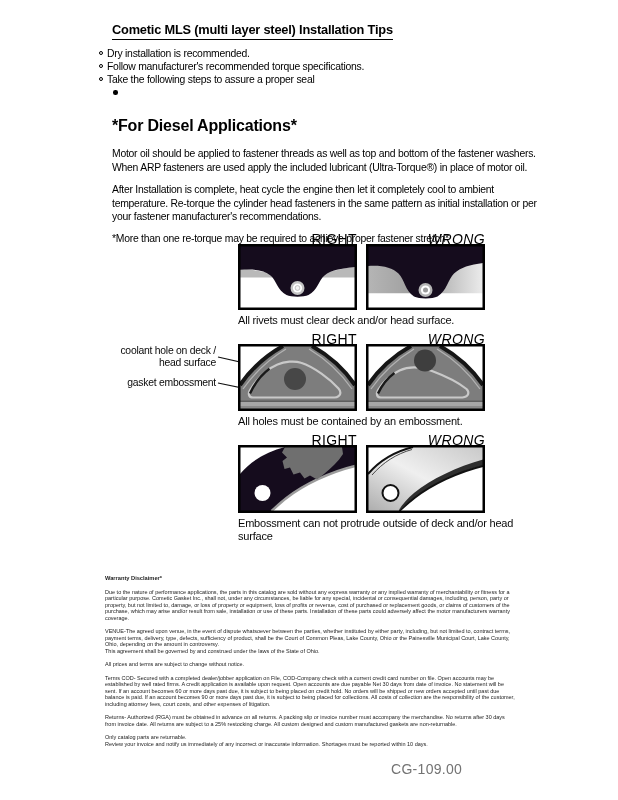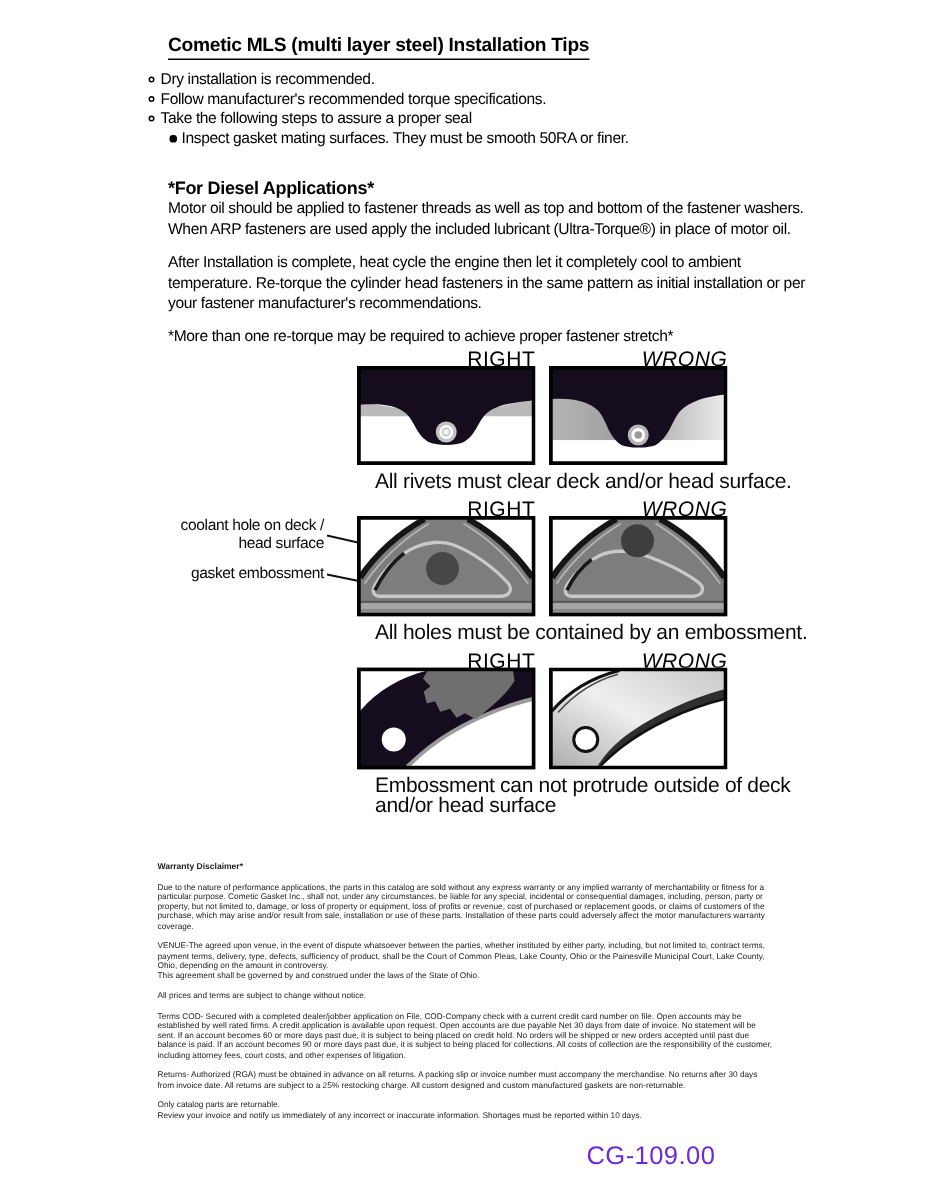--- a/index.html
+++ b/index.html
@@ -17,44 +17,44 @@
   }
   .tips { position:absolute; left:99px; top:47px; width:460px;
           font-size:10.4px; letter-spacing:-0.25px; line-height:13px; }
   .tip-row { display:flex; align-items:flex-start; }
   .tip-row.sub { padding-left:14px; }
   .b-circle { flex:0 0 auto; width:4px; height:4px; border:1px solid #000; border-radius:50%; margin:4px 4px 0 0; }
   .b-dot    { flex:0 0 auto; width:4.5px; height:4.5px; background:#000; border-radius:50%; margin:4px 3.5px 0 0; }
 
   .diesel { position:absolute; left:112px; top:119px; width:434px;
             font-size:10.4px; letter-spacing:-0.25px; line-height:13.4px; }
-  .diesel-heading { font-size:12px; font-weight:bold; letter-spacing:-0.2px; margin-bottom:1px; }
+  .diesel-heading { font-size:16px; font-weight:bold; letter-spacing:-0.2px; margin-bottom:15px; }
   .diesel p { margin-bottom:9px; }
 
   
   .diagrams { position:absolute; left:110px; top:228px; width:440px; height:332px; }
   .dg-label { position:absolute; width:119px; text-align:right;
               font-size:14px; letter-spacing:0.4px; color:#000000; }
   .col-left  { left:128px; }
   .col-right { left:256px;font-style:italic; }
   .dg-panel { position:absolute; }
-  .dg-caption { position:absolute; left:140px; font-size:14px; letter-spacing:-0.2px; line-height:12.5px; color:#0a0a0a; }
+  .dg-caption { position:absolute; left:128px; font-size:11px; letter-spacing:-0.2px; line-height:12.5px; color:#0a0a0a; }
   .callout { position:absolute; left:0; width:106px; text-align:right;
              font-size:10.4px; letter-spacing:-0.25px; line-height:12px; color:#0a0a0a; }
   .leader-lines { position:absolute; left:0; top:0; pointer-events:none; }
 
   
   .legal { position:absolute; left:105px; top:575px; width:412px;
            font-size:5.5px; line-height:6.5px; letter-spacing:0; color:#1c1c1c; }
   .legal-heading { font-weight:bold; font-size:5.7px; margin-bottom:7px; }
   .legal-p { margin-bottom:7px; }
   .legal-p.tight { margin-bottom:0; }
 
   .page-number { position:absolute; left:391px; top:761px;
-                 font-size:17px; letter-spacing:0.3px; color:#6d28d9; }
+                 font-size:14px; letter-spacing:0.3px; color:#737373; }
 </style>
 </head>
 <body>
 
 <div class="page">
 
   <div class="title">Cometic MLS (multi layer steel) Installation Tips</div>
 
   <div class="tips">
     <div class="tip-row">
@@ -64,21 +64,20 @@
     <div class="tip-row">
       <span class="b-circle"></span>
       <span>Follow manufacturer's recommended torque specifications.</span>
     </div>
     <div class="tip-row">
       <span class="b-circle"></span>
       <span>Take the following steps to assure a proper seal</span>
     </div>
     <div class="tip-row sub">
       <span class="b-dot"></span>
-      <span>Inspect gasket mating surfaces.  They must be smooth 50RA or finer.</span>
     </div>
   </div>
 
   <div class="diesel">
     <div class="diesel-heading">*For Diesel Applications*</div>
     <p>Motor oil should be applied to fastener threads as well as top and bottom of the fastener washers. When ARP fasteners are used apply the included lubricant (Ultra-Torque®) in place of motor oil.</p>
     <p>After Installation is complete, heat cycle the engine then let it completely cool to ambient temperature. Re-torque the cylinder head fasteners in the same pattern as initial installation or per your fastener manufacturer's recommendations.</p>
     <p>*More than one re-torque may be required to achieve proper fastener stretch*</p>
   </div>
 

